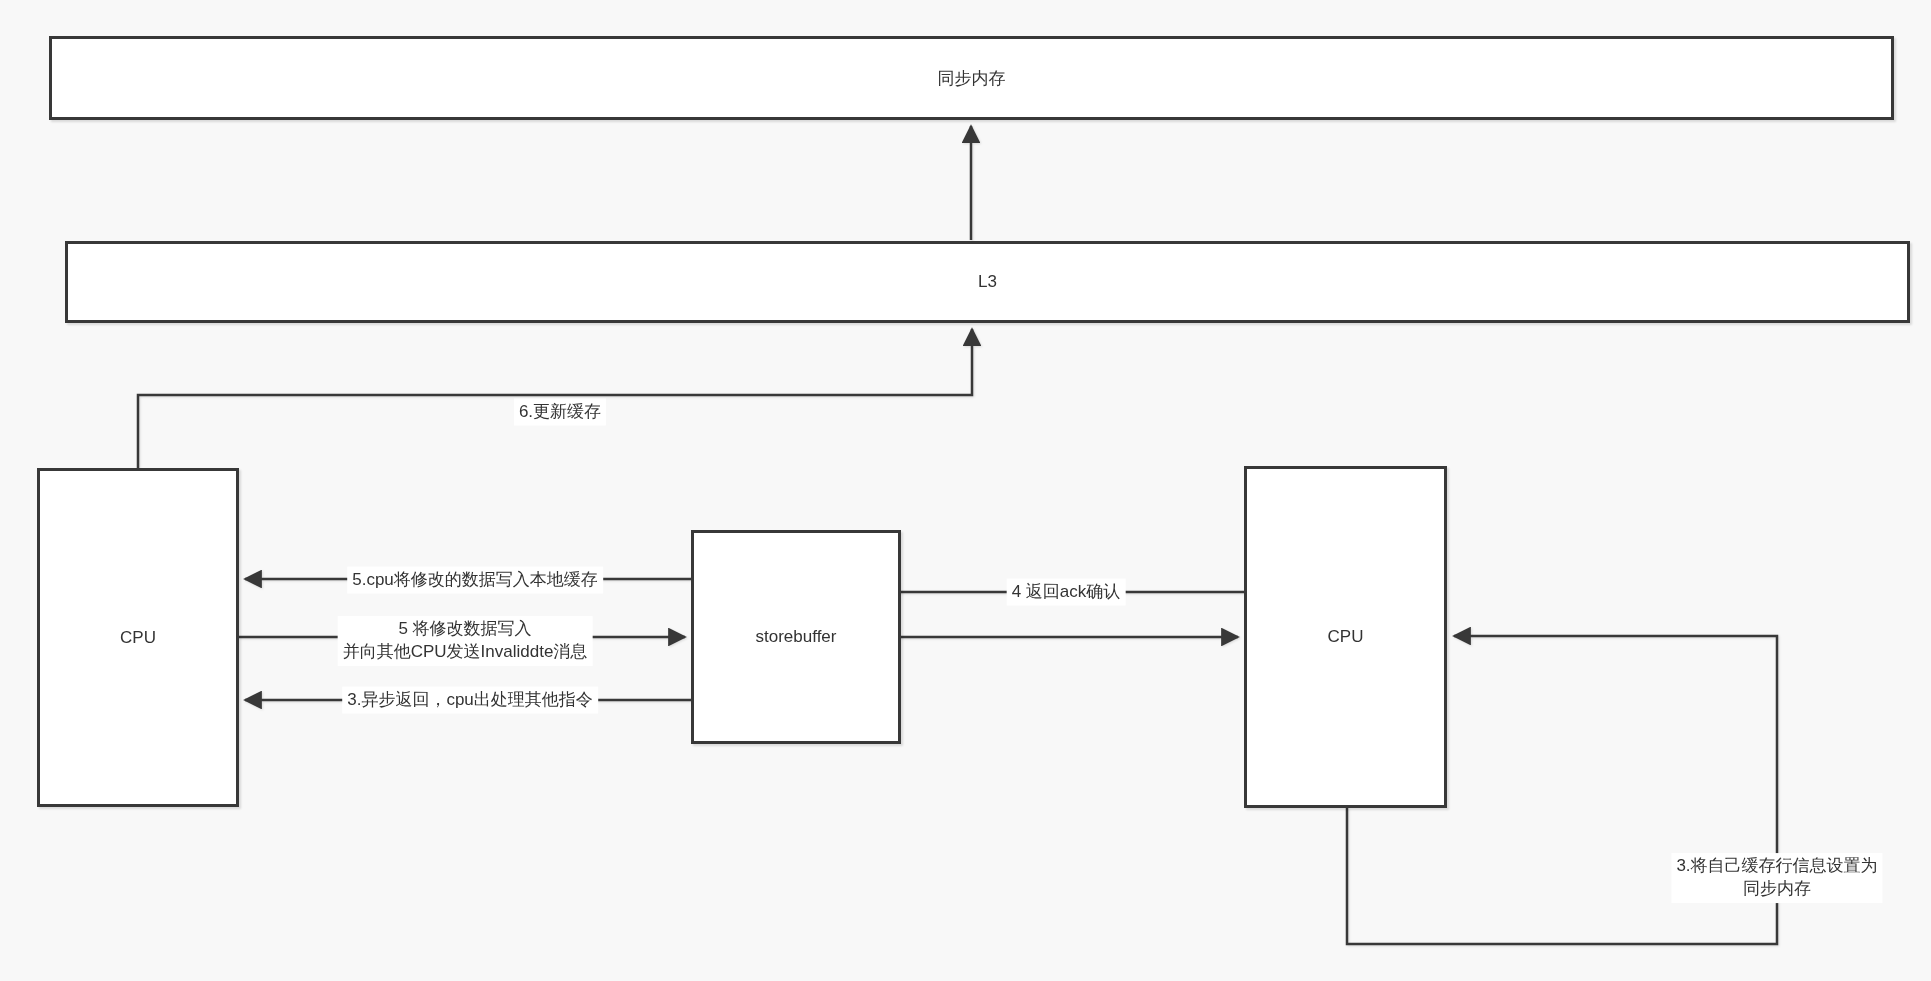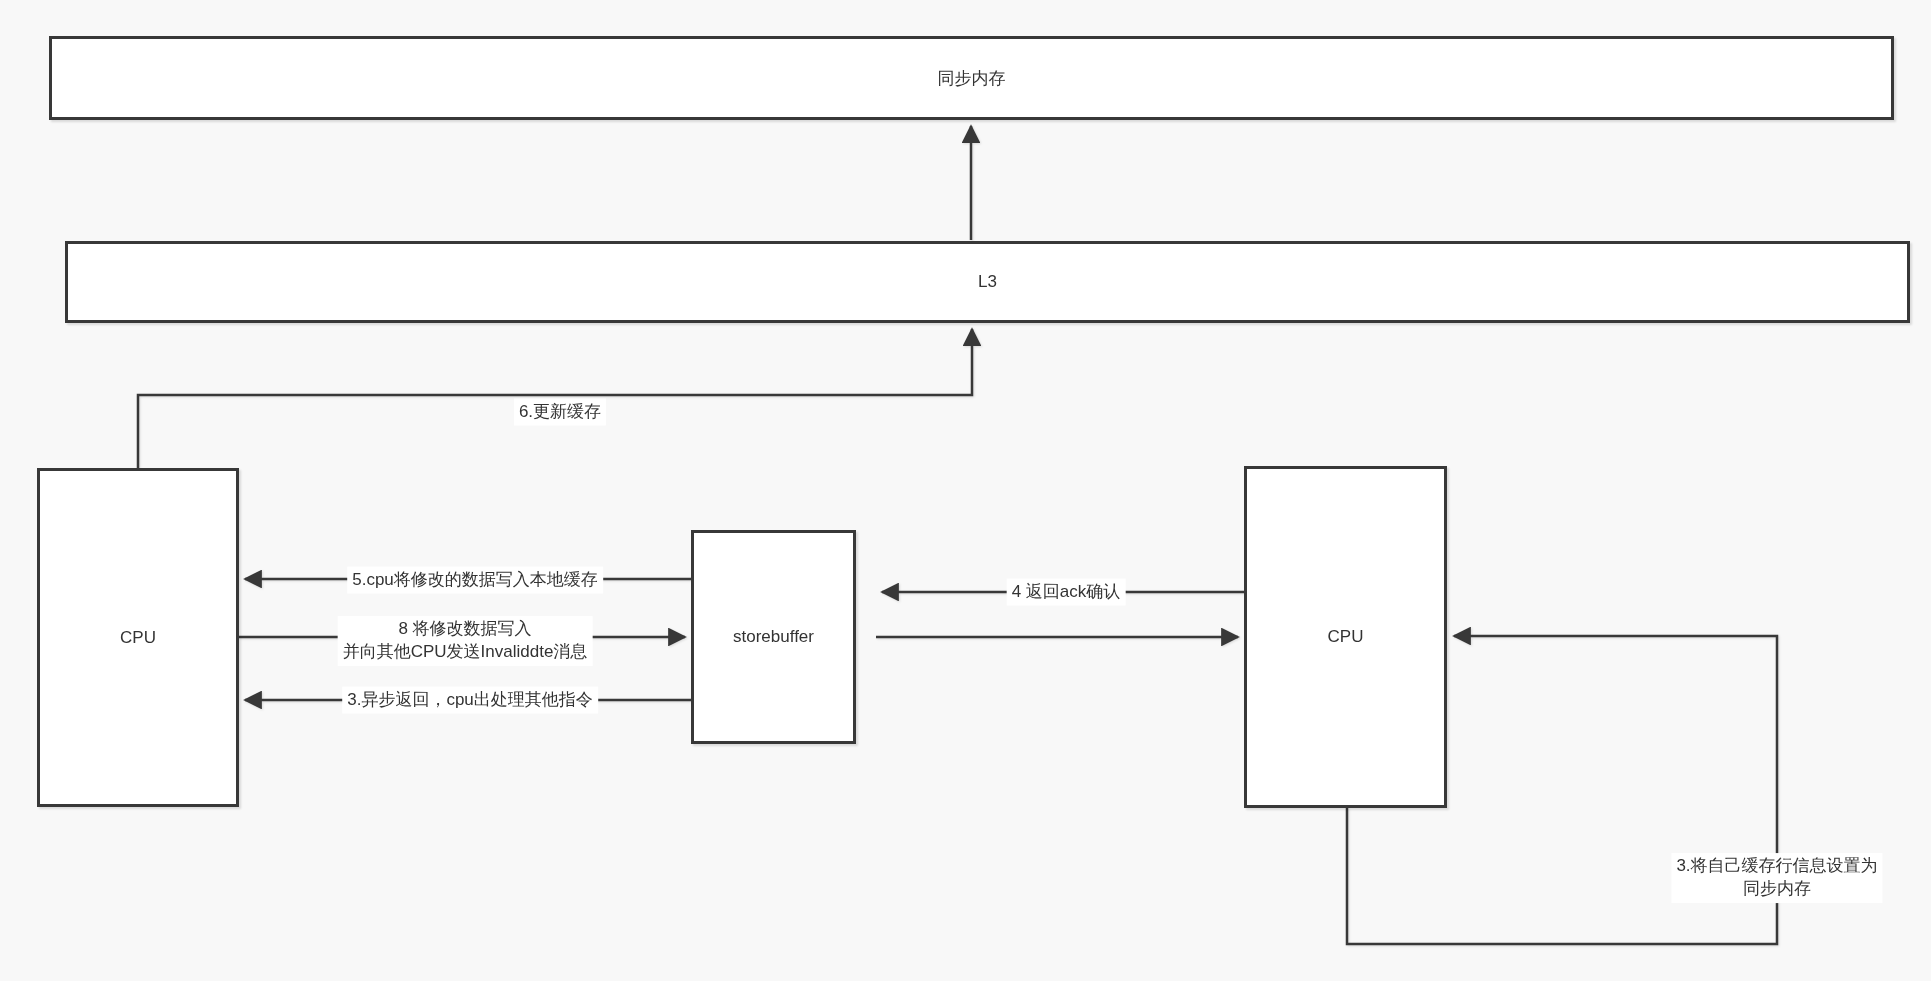--- a/index.html
+++ b/index.html
@@ -42,21 +42,21 @@
     border: 3px solid var(--stroke, #383838);
     box-shadow: 2px 2px 2px rgba(0,0,0,0.12);
     display: flex;
     align-items: center;
     justify-content: center;
     text-align: right;
   }
   .box-sync   { left: 49px;   top: 36px;  width: 1845px; height: 84px; }
   .box-l3     { left: 49px;   top: 241px; width: 1845px; height: 82px; margin-left: 16px; }
   .box-cpu-l  { left: 37px;   top: 468px; width: 202px;  height: 339px; }
-  .box-sb     { left: 691px;  top: 530px; width: 165px;  height: 214px; }
+  .box-sb     { left: 691px;  top: 530px; width: 210px;  height: 214px; }
   .box-cpu-r  { left: 1244px; top: 466px; width: 203px;  height: 342px; }
   .edge-label {
     position: absolute;
     transform: translate(-50%, -50%);
     background: var(--boxfill, #ffffff);
     padding: 2px 5px;
     line-height: 1.35;
     text-align: center;
     white-space: nowrap;
   }
@@ -110,21 +110,21 @@
 
   <div class="edge-label lbl-6">
     <div>6.更新缓存</div>
   </div>
 
   <div class="edge-label lbl-5">
     <div>5.cpu将修改的数据写入本地缓存</div>
   </div>
 
   <div class="edge-label lbl-1">
-    <div>8 将修改数据写入</div>
+    <div>5 将修改数据写入</div>
     <div>并向其他CPU发送Invaliddte消息</div>
   </div>
 
   <div class="edge-label lbl-2">
     <div>3.异步返回，cpu出处理其他指令</div>
   </div>
 
   <div class="edge-label lbl-4">
     <div>4 返回ack确认</div>
   </div>

